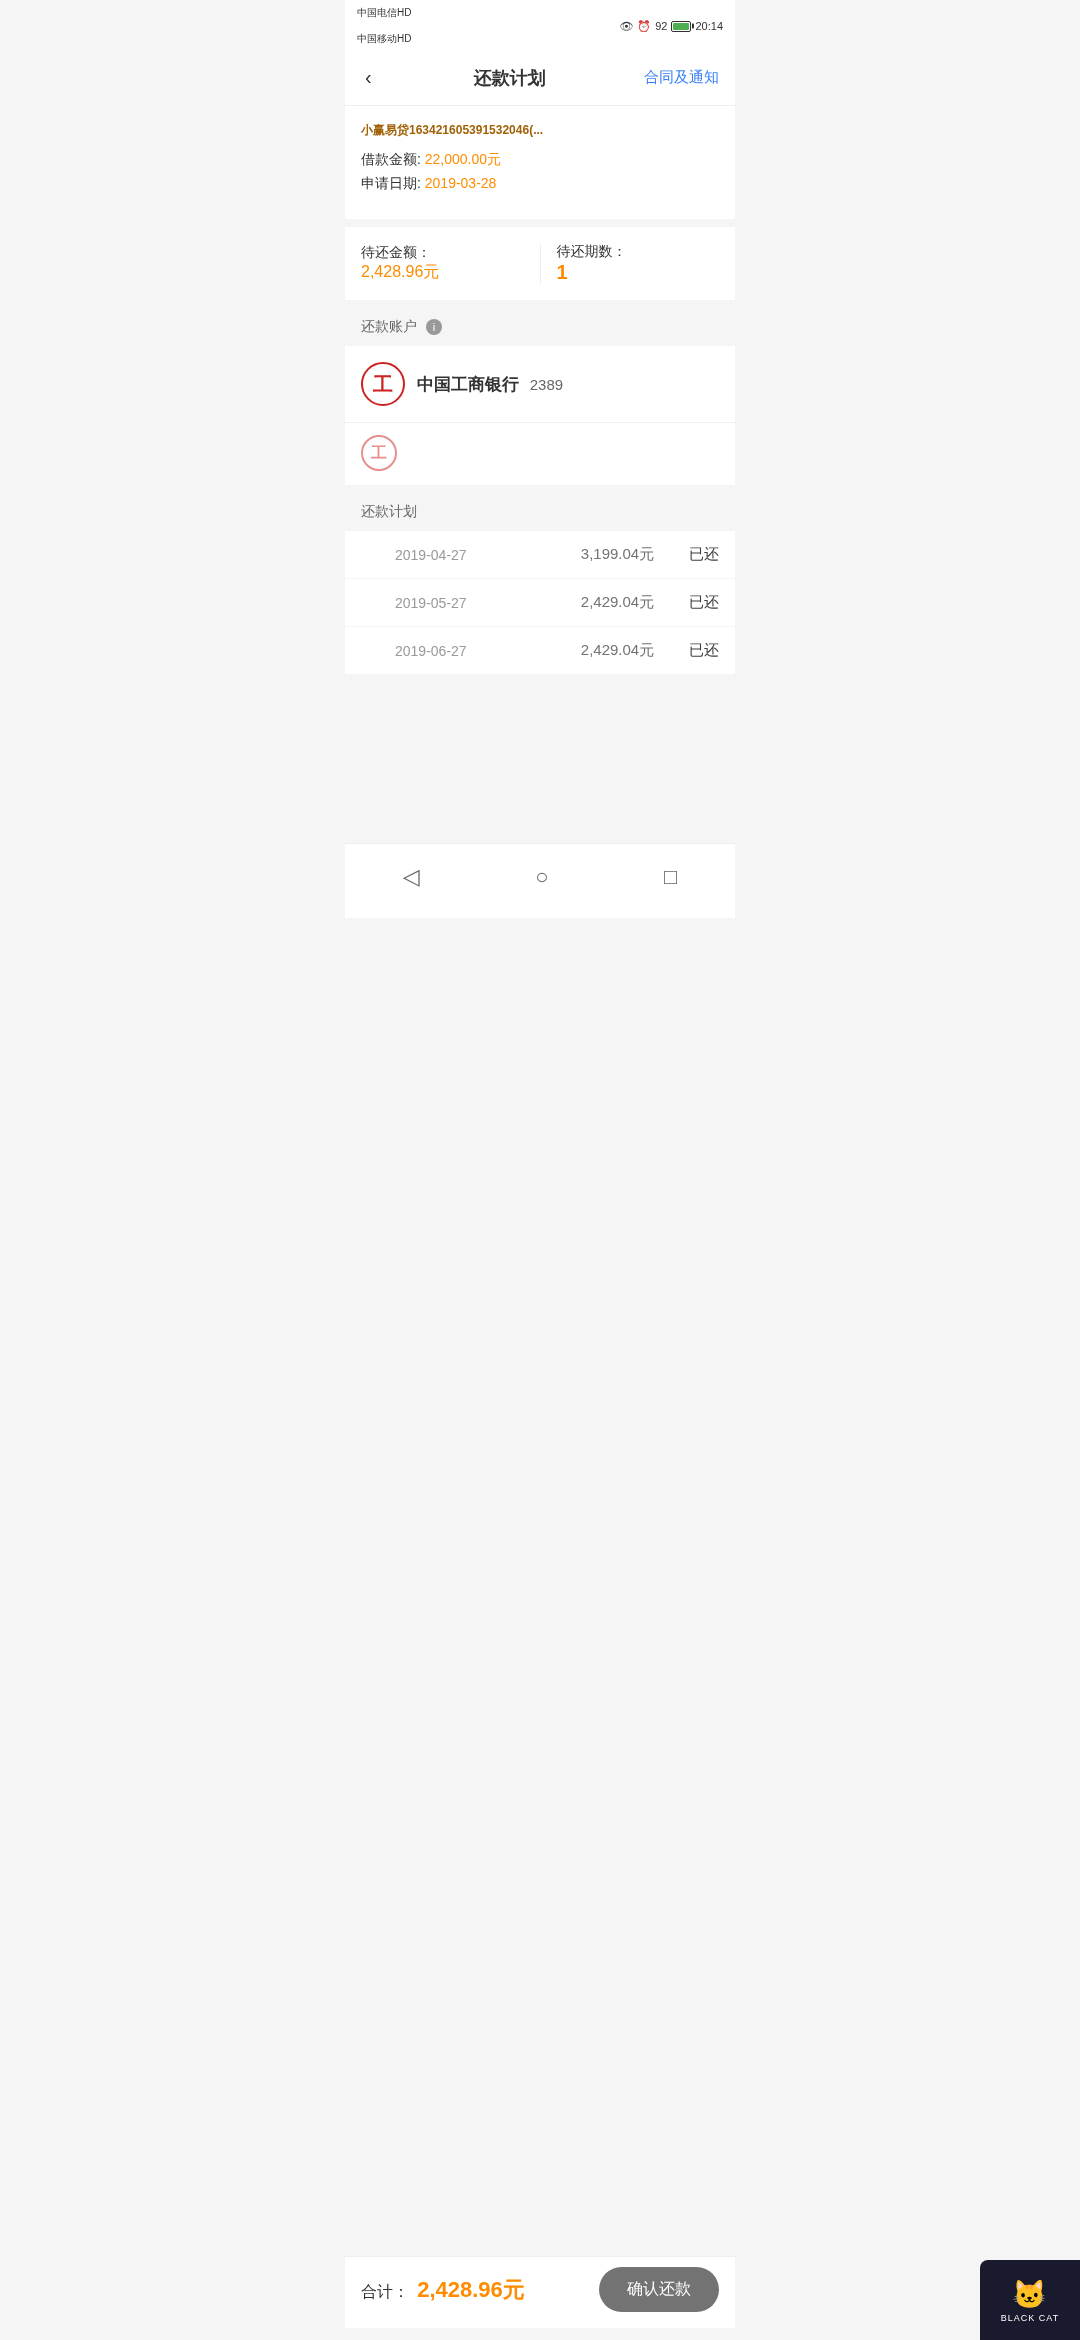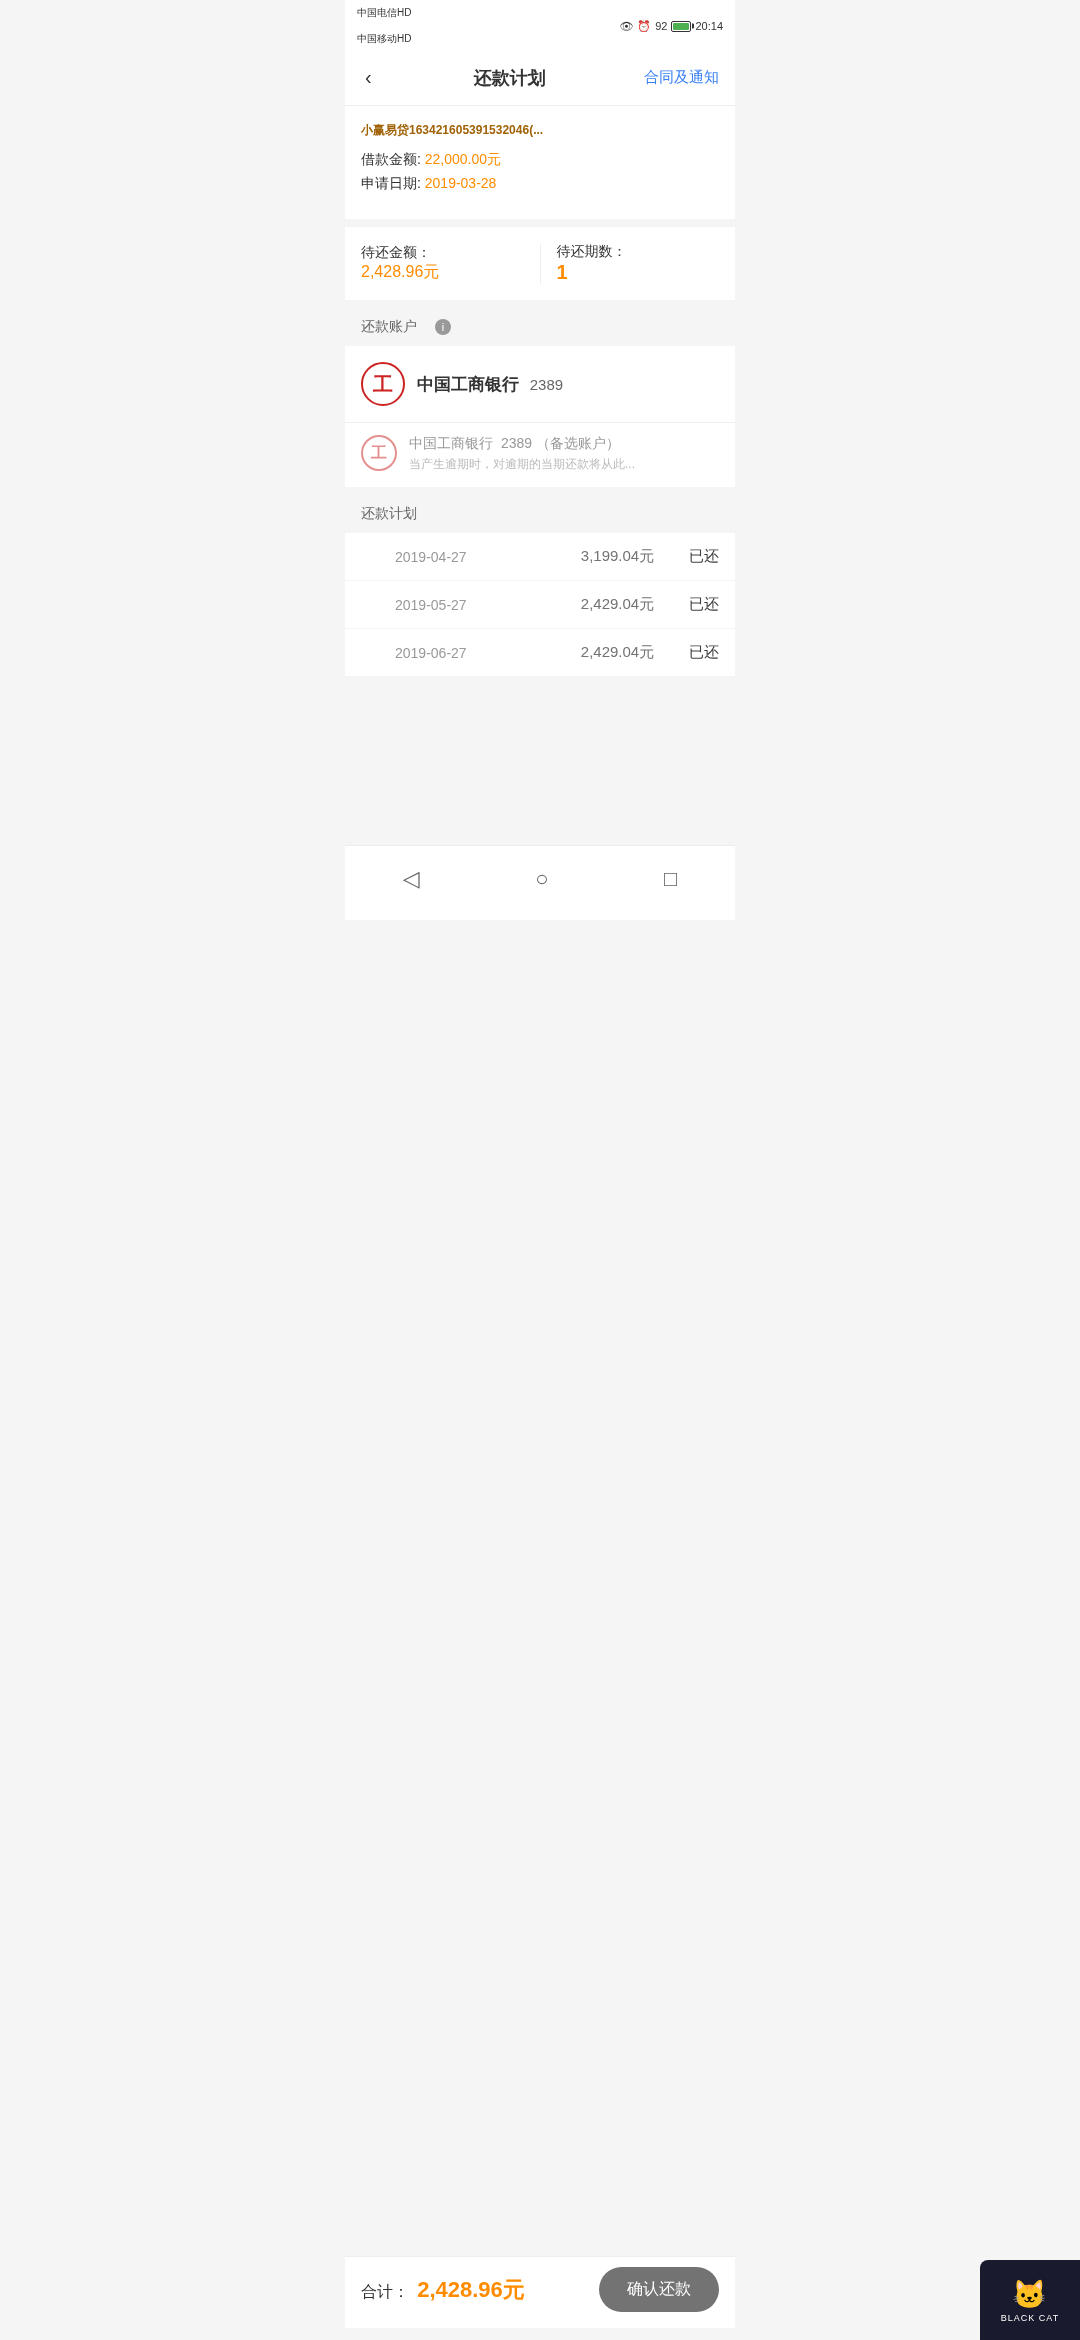--- a/index.html
+++ b/index.html
@@ -130,21 +130,21 @@
     }
 
     
     .section-header {
       background: #f5f5f5;
       padding: 10px 16px;
       font-size: 14px;
       color: #666;
       display: flex;
       align-items: center;
-      gap: 18px;
+      gap: 9px;
     }
     .info-icon {
       display: inline-block;
       width: 16px; height: 16px;
       border-radius: 50%;
       background: #999;
       color: #fff;
       font-size: 11px;
       text-align: center;
       line-height: 16px;
@@ -408,28 +408,20 @@
     </div>
     <span class="account-name">
       <span>中国工商银行</span>
       <span style="margin-left:6px;font-weight:normal;font-size:15px;color:#666;">2389</span>
     </span>
   </div>
   <div class="account-secondary">
     <div class="bank-icon-sm">
       <span class="bank-icon-sm-inner">工</span>
     </div>
-    <div class="account-secondary-text">
-      <div class="account-secondary-name">
-        <span>中国工商银行</span>
-        <span style="margin-left:4px;">2389</span>
-        <span>（备选账户）</span>
-      </div>
-      <div class="account-secondary-note">当产生逾期时，对逾期的当期还款将从此...</div>
-    </div>
   </div>
 </div>
 
 <div class="section-header">
   <span>还款计划</span>
 </div>
 
 <div class="plan-section">
 
 

